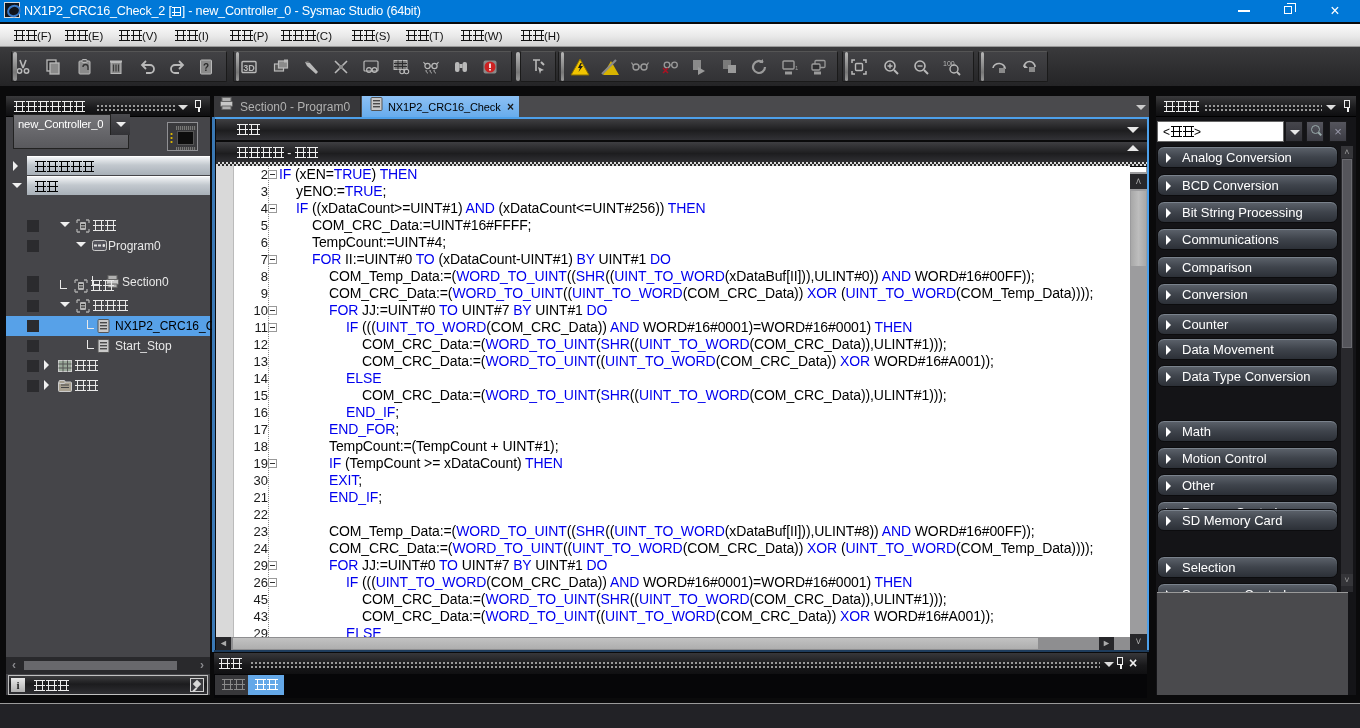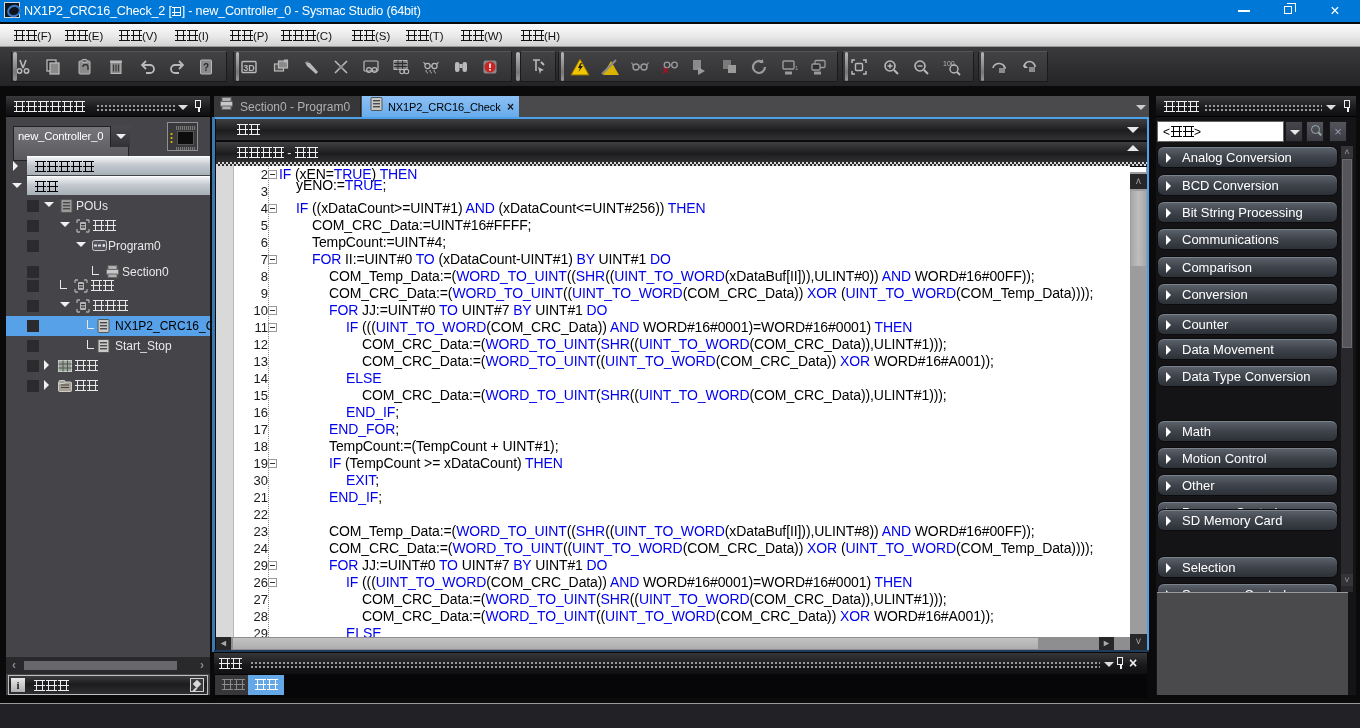--- a/index.html
+++ b/index.html
@@ -29,21 +29,21 @@
 
 .phead{position:absolute;height:21px;background:linear-gradient(#39393b,#1a1a1c 60%,#0e0e10);color:#eee;font-size:12px;border-bottom:1px solid #000}
 .phead .ht{position:absolute;left:7px;top:4px}
 .pdots{position:absolute;top:8px;height:7px;background-image:radial-gradient(circle,#9a9a9a 0.8px,transparent 1.1px);background-size:4px 4px}
 .hdarr{position:absolute;top:9px;width:0;height:0;border:5px solid transparent;border-top-color:#ddd;border-bottom-width:0}
 .hpin{position:absolute;top:4px;width:8px;height:13px;color:#ddd}
 .hpin:before{content:"";position:absolute;left:0;top:0;width:4px;height:6px;border:1.5px solid #f0f0f0;border-bottom-width:1px}
 .hpin:after{content:"";position:absolute;left:3px;top:7px;width:1.6px;height:4.5px;background:#f0f0f0}
 
 #lpanel{position:absolute;left:6px;top:96px;width:204px;height:599px;background:#454549}
-#ldrop{position:absolute;left:7px;top:30px;width:116px;height:35px;background:linear-gradient(#76767a,#59595d);border:1px solid #222;color:#fff;font-size:11.3px;line-height:19px;padding-left:4px;letter-spacing:-0.2px}
+#ldrop{position:absolute;left:7px;top:18px;width:116px;height:35px;background:linear-gradient(#76767a,#59595d);border:1px solid #222;color:#fff;font-size:11.3px;line-height:19px;padding-left:4px;letter-spacing:-0.2px}
 #ldroparr{position:absolute;left:96px;top:-1px;width:20px;height:21px;background:linear-gradient(#4a4a4e,#333337);border-left:1px solid #222}
 #ldroparr:before{content:"";position:absolute;left:5px;top:8px;border:5px solid transparent;border-top-color:#eee;border-bottom-width:0}
 #ldev{position:absolute;left:161px;top:26px;width:31px;height:29px;background:#3a3a3d;border:1px solid #909094}
 #ldev .d1{position:absolute;left:8px;top:3px;width:20px;height:4px;background-image:linear-gradient(90deg,#777 1px,transparent 1px);background-size:2px 100%;background-color:#444}
 #ldev .d2{position:absolute;left:9px;top:8px;width:17px;height:14px;background:#0d0d0d;border:1px solid #555}
 #ldev .d3{position:absolute;left:2px;top:9px;width:3px;height:12px;background-image:radial-gradient(circle,#d8b400 1px,transparent 1.2px);background-size:3px 4px}
 #ldev .d4{position:absolute;left:8px;top:24px;width:20px;height:3px;background-image:linear-gradient(90deg,#777 1px,transparent 1px);background-size:2px 100%;background-color:#444}
 .catbar{position:absolute;left:21px;right:0;height:19px;background:linear-gradient(#f2f4f6,#c2c8ce 45%,#a8b0b8);border-top:1px solid #fff;color:#000;font-size:12px;padding:3px 0 0 7px}
 .hc{vertical-align:-1.5px}
 .trow{position:absolute;left:0;right:0;height:20px;color:#e8e8e8;font-size:12px}
@@ -326,31 +326,20 @@
   <div id="ldev">
       <div class="d1"></div>
       <div class="d2"></div>
       <div class="d3"></div>
       <div class="d4"></div>
     </div>
   <div class="catbar" style="top:60px"><i class="h hc"></i><i class="h hc"></i><i class="h hc"></i><i class="h hc"></i><i class="h hc"></i></div>
     <div class="tarrr" style="left:7px;top:65px"></div>
     <div class="catbar" style="top:80px"><i class="h hc"></i><i class="h hc"></i></div>
     <div class="tarrd" style="left:6px;top:87px"></div>
-    <div class="trow" style="top:100px">
-      <div class="csq" style="top:4px"></div>
-      <div class="tarrd" style="left:38px;top:6px"></div>
-      <svg class="ti" style="left:54px;top:3px" width="13" height="14" viewBox="0 0 13 14">
-        <rect x="1" y="0.5" width="11" height="13" rx="1" fill="#9a9a9a" stroke="#555"></rect>
-        <rect x="3" y="3" width="7" height="1.4" fill="#4a4a4a"></rect>
-        <rect x="3" y="6" width="7" height="1.4" fill="#4a4a4a"></rect>
-        <rect x="3" y="9" width="7" height="1.4" fill="#4a4a4a"></rect>
-      </svg>
-      <span class="tt" style="left:70px">POUs</span>
-    </div>
     <div class="trow" style="top:120px">
       <div class="csq" style="top:4px"></div>
       <div class="tarrd" style="left:54px;top:6px"></div>
       <svg class="ti" style="left:70px;top:3px" width="14" height="14" viewBox="0 0 14 14">
         <path d="M1 1h3M1 1v3M13 1h-3M13 1v3M1 13h3M1 13v-3M13 13h-3M13 13v-3" stroke="#aaa" stroke-width="1.3" fill="none"></path>
         <rect x="4" y="3" width="6" height="8" rx="1" fill="#b5b5b5"></rect>
         <rect x="5" y="5" width="4" height="1.2" fill="#333"></rect>
         <rect x="5" y="7.5" width="4" height="1.2" fill="#333"></rect>
       </svg>
       <span class="tt" style="left:86px"><i class="h"></i><i class="h"></i></span>
@@ -359,21 +348,21 @@
       <div class="csq" style="top:4px"></div>
       <div class="tarrd" style="left:70px;top:6px"></div>
       <svg class="ti" style="left:86px;top:4px" width="15" height="11" viewBox="0 0 15 11">
         <rect x="0.5" y="0.5" width="14" height="10" rx="2" fill="#52525a" stroke="#c8c8c8"></rect>
         <rect x="2" y="4.5" width="3" height="2" fill="#ddd"></rect>
         <rect x="6" y="4.5" width="3" height="2" fill="#ddd"></rect>
         <rect x="10.5" y="4" width="2.5" height="3" rx="1" fill="#ddd"></rect>
       </svg>
       <span class="tt" style="left:102px">Program0</span>
     </div>
-    <div class="trow" style="top:166px">
+    <div class="trow" style="top:176px">
       <div class="csq" style="top:4px"></div>
       <div class="elb" style="left:86px;top:4px"></div>
       <svg class="ti" style="left:100px;top:3px" width="14" height="13" viewBox="0 0 14 13">
         <rect x="2" y="0.5" width="9" height="4" fill="#b0b0b0" stroke="#666"></rect>
         <rect x="0.5" y="4.5" width="12" height="5" rx="1" fill="#c8c8c8" stroke="#666"></rect>
         <rect x="2" y="9" width="9" height="3.5" fill="#b0b0b0" stroke="#666"></rect>
       </svg>
       <span class="tt" style="left:116px">Section0</span>
     </div>
     <div class="trow" style="top:180px">
@@ -506,51 +495,51 @@
       <div class="ln" style="top:255px">17</div>
       <div class="ln" style="top:272px">18</div>
       <div class="ln" style="top:289px">19</div>
       <div class="ln" style="top:306px">30</div>
       <div class="ln" style="top:323px">21</div>
       <div class="ln" style="top:340px">22</div>
       <div class="ln" style="top:357px">23</div>
       <div class="ln" style="top:374px">24</div>
       <div class="ln" style="top:391px">29</div>
       <div class="ln" style="top:408px">26</div>
-      <div class="ln" style="top:425px">27</div>
-      <div class="ln" style="top:442px">28</div>
+      <div class="ln" style="top:425px">45</div>
+      <div class="ln" style="top:442px">43</div>
       <div class="ln" style="top:459px">29</div>
     <div id="foldline"></div>
     <div class="fold" style="top:4px"></div>
       <div class="fold" style="top:38px"></div>
       <div class="fold" style="top:89px"></div>
       <div class="fold" style="top:140px"></div>
       <div class="fold" style="top:157px"></div>
       <div class="fold" style="top:293px"></div>
       <div class="fold" style="top:395px"></div>
       <div class="fold" style="top:412px"></div>
     <div class="cl" style="top:0px;left:63px"><b>IF</b> (xEN=<b>TRUE</b>) <b>THEN</b></div>
-      <div class="cl" style="top:11px;left:80px">yENO:=<b>TRUE</b>;</div>
+      <div class="cl" style="top:17px;left:80px">yENO:=<b>TRUE</b>;</div>
       <div class="cl" style="top:34px;left:80px"><b>IF</b> ((xDataCount&gt;=UINT#1) <b>AND</b> (xDataCount&lt;=UINT#256)) <b>THEN</b></div>
       <div class="cl" style="top:51px;left:96px">COM_CRC_Data:=UINT#16#FFFF;</div>
       <div class="cl" style="top:68px;left:96px">TempCount:=UINT#4;</div>
       <div class="cl" style="top:85px;left:96px"><b>FOR</b> II:=UINT#0 <b>TO</b> (xDataCount-UINT#1) <b>BY</b> UINT#1 <b>DO</b></div>
       <div class="cl" style="top:102px;left:113px">COM_Temp_Data:=(<b>WORD_TO_UINT</b>((<b>SHR</b>((<b>UINT_TO_WORD</b>(xDataBuf[II])),ULINT#0)) <b>AND</b> WORD#16#00FF));</div>
       <div class="cl" style="top:119px;left:113px">COM_CRC_Data:=(<b>WORD_TO_UINT</b>((<b>UINT_TO_WORD</b>(COM_CRC_Data)) <b>XOR</b> (<b>UINT_TO_WORD</b>(COM_Temp_Data))));</div>
       <div class="cl" style="top:136px;left:113px"><b>FOR</b> JJ:=UINT#0 <b>TO</b> UINT#7 <b>BY</b> UINT#1 <b>DO</b></div>
       <div class="cl" style="top:153px;left:130px"><b>IF</b> (((<b>UINT_TO_WORD</b>(COM_CRC_Data)) <b>AND</b> WORD#16#0001)=WORD#16#0001) <b>THEN</b></div>
       <div class="cl" style="top:170px;left:146px">COM_CRC_Data:=(<b>WORD_TO_UINT</b>(<b>SHR</b>((<b>UINT_TO_WORD</b>(COM_CRC_Data)),ULINT#1)));</div>
       <div class="cl" style="top:187px;left:146px">COM_CRC_Data:=(<b>WORD_TO_UINT</b>((<b>UINT_TO_WORD</b>(COM_CRC_Data)) <b>XOR</b> WORD#16#A001));</div>
       <div class="cl" style="top:204px;left:130px"><b>ELSE</b></div>
       <div class="cl" style="top:221px;left:146px">COM_CRC_Data:=(<b>WORD_TO_UINT</b>(<b>SHR</b>((<b>UINT_TO_WORD</b>(COM_CRC_Data)),ULINT#1)));</div>
       <div class="cl" style="top:238px;left:130px"><b>END_IF</b>;</div>
       <div class="cl" style="top:255px;left:113px"><b>END_FOR</b>;</div>
       <div class="cl" style="top:272px;left:113px">TempCount:=(TempCount + UINT#1);</div>
       <div class="cl" style="top:289px;left:113px"><b>IF</b> (TempCount &gt;= xDataCount) <b>THEN</b></div>
-      <div class="cl" style="top:306px;left:130px"><b>EXIT</b>;</div>
+      <div class="cl" style="top:306px;left:113px"><b>EXIT</b>;</div>
       <div class="cl" style="top:323px;left:113px"><b>END_IF</b>;</div>
       <div class="cl" style="top:357px;left:113px">COM_Temp_Data:=(<b>WORD_TO_UINT</b>((<b>SHR</b>((<b>UINT_TO_WORD</b>(xDataBuf[II])),ULINT#8)) <b>AND</b> WORD#16#00FF));</div>
       <div class="cl" style="top:374px;left:113px">COM_CRC_Data:=(<b>WORD_TO_UINT</b>((<b>UINT_TO_WORD</b>(COM_CRC_Data)) <b>XOR</b> (<b>UINT_TO_WORD</b>(COM_Temp_Data))));</div>
       <div class="cl" style="top:391px;left:113px"><b>FOR</b> JJ:=UINT#0 <b>TO</b> UINT#7 <b>BY</b> UINT#1 <b>DO</b></div>
       <div class="cl" style="top:408px;left:130px"><b>IF</b> (((<b>UINT_TO_WORD</b>(COM_CRC_Data)) <b>AND</b> WORD#16#0001)=WORD#16#0001) <b>THEN</b></div>
       <div class="cl" style="top:425px;left:146px">COM_CRC_Data:=(<b>WORD_TO_UINT</b>(<b>SHR</b>((<b>UINT_TO_WORD</b>(COM_CRC_Data)),ULINT#1)));</div>
       <div class="cl" style="top:442px;left:146px">COM_CRC_Data:=(<b>WORD_TO_UINT</b>((<b>UINT_TO_WORD</b>(COM_CRC_Data)) <b>XOR</b> WORD#16#A001));</div>
       <div class="cl" style="top:459px;left:130px"><b>ELSE</b></div>
   </div>
   <div id="vscroll">

